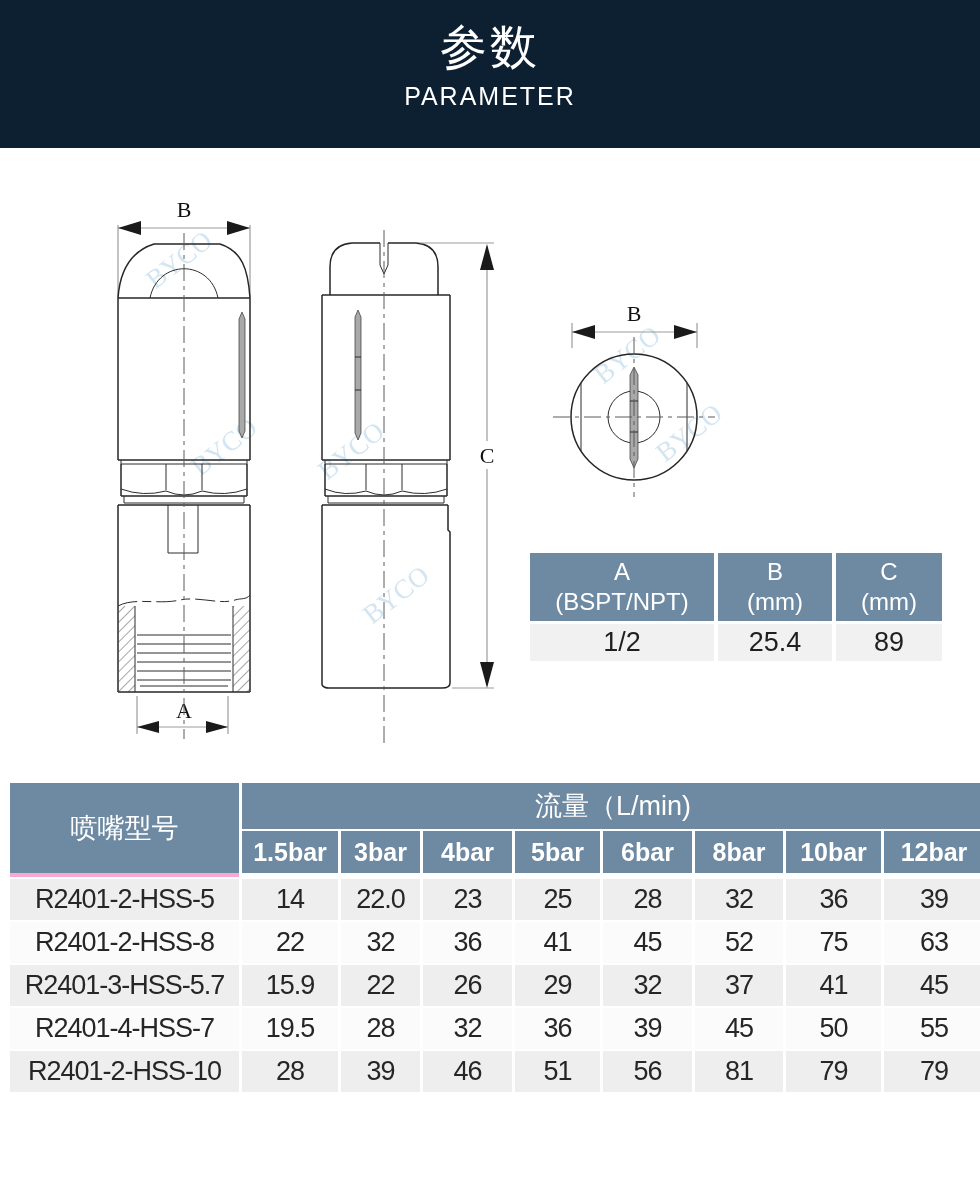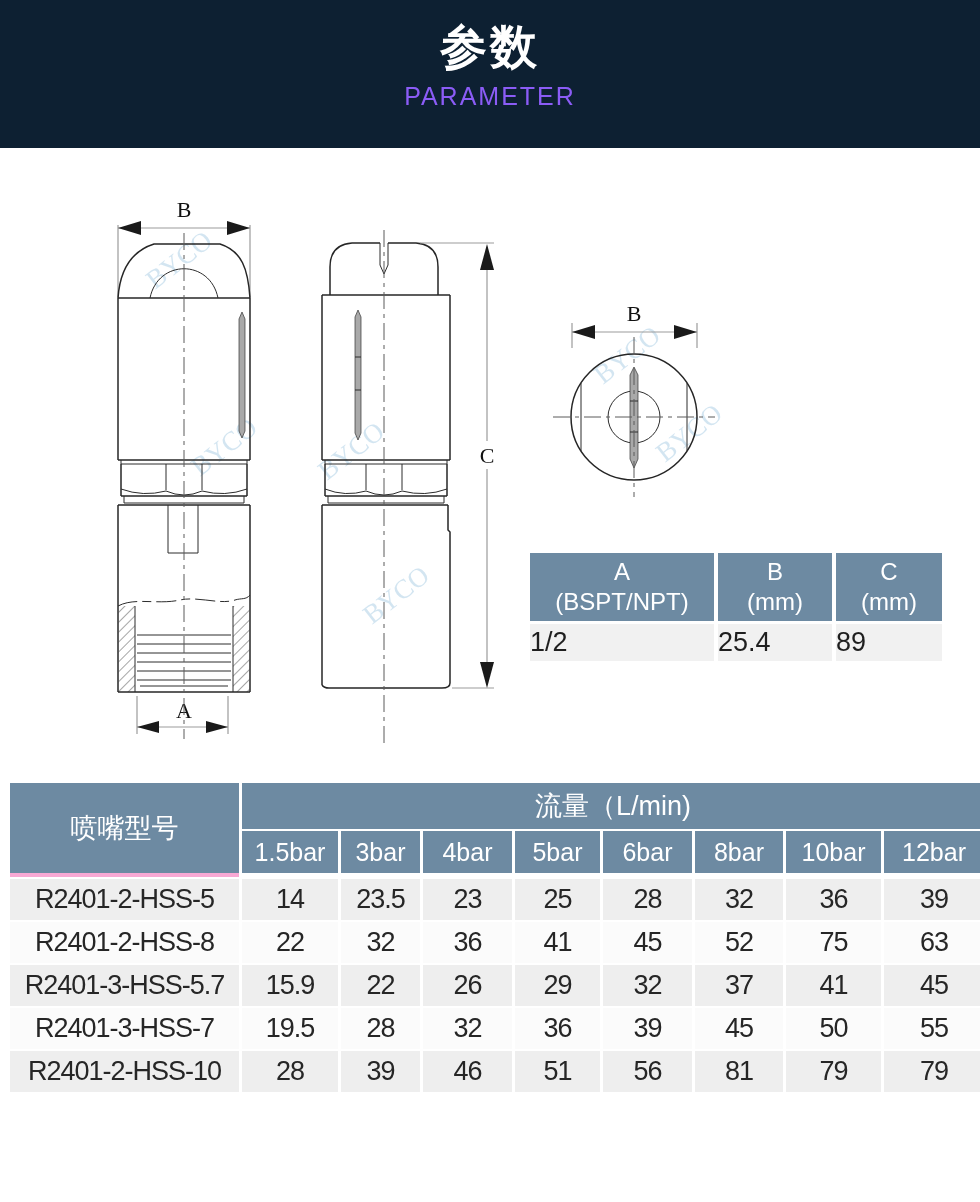--- a/index.html
+++ b/index.html
@@ -2,45 +2,45 @@
 <html><head>
 <meta charset="utf-8">
 <style>
   * { margin:0; padding:0; box-sizing:border-box; }
   html,body { background:#ffffff; }
   body { font-family:"Liberation Sans", sans-serif; }
   .page { position:relative; width:980px; height:1202px; background:#ffffff; overflow:hidden; margin:0 auto; }
 
   
   .hero { position:absolute; left:0; top:0; width:980px; height:148px; background:#0d2032; text-align:center; color:#ffffff; }
-  .hero-cn { padding-top:20px; font-size:47px; font-weight:700; letter-spacing:3px; line-height:1.15; }
-  .hero-en { margin-top:8px; font-size:25px; letter-spacing:2px; color:#8b5cf6; font-weight:400; }
+  .hero-cn { padding-top:20px; font-size:47px; font-weight:400; letter-spacing:3px; line-height:1.15; }
+  .hero-en { margin-top:8px; font-size:25px; letter-spacing:2px; color:#ffffff; font-weight:400; }
 
   
   .drawing { position:absolute; left:80px; top:185px; width:880px; height:590px; }
   .obj { stroke:#262626; stroke-width:1.5; fill:none; }
   .obj-thin { stroke:#2c2c2c; stroke-width:1; fill:none; }
   .dimline { stroke:#9b9b9b; stroke-width:1.2; fill:none; }
   .centerline { stroke:#5a5a5a; stroke-width:1; fill:none; stroke-dasharray:17 5 4 5; }
   .arrow { fill:#1a1a1a; stroke:none; }
   .dimtext { font-family:"Liberation Serif", serif; font-size:22px; fill:#111; }
   .wm { font-family:"Liberation Serif", serif; font-size:27px; fill:#cfe3f0; opacity:.9; }
   .slotfill { fill:#a9a9a9; stroke:#333; stroke-width:.7; }
 
   
   .dim-table { position:absolute; left:526px; top:550px; width:414px; border-collapse:separate; border-spacing:4px 3px; table-layout:fixed; }
   .dim-table th { background:#6d8aa2; color:#fff; font-weight:400; font-size:24px; line-height:1.25; height:68px; vertical-align:middle; text-align:center; padding:1px 0; }
-  .dim-table td { background:#f1f1f1; font-size:27px; height:37px; color:#1f1f1f; vertical-align:middle; }
+  .dim-table td { background:#f1f1f1; text-align:center; font-size:27px; height:37px; color:#1f1f1f; vertical-align:middle; }
 
   
   .flow-table { position:absolute; left:7px; top:781px; width:966px; border-collapse:separate; border-spacing:3px 2px; table-layout:fixed; }
   .flow-table th { background:#6d8aa2; color:#fff; vertical-align:middle; text-align:center; font-weight:400; }
   .flow-table th.model-h { font-size:27px; border-bottom:4px solid #f9a8d4; }
   .flow-table th.flow-h { font-size:27px; height:46px; }
-  .flow-table tr.hrow2 th { font-size:25px; height:46px; border-bottom:4px solid #fff; }
+  .flow-table tr.hrow2 th { font-size:25px; height:46px; border-bottom:4px solid #fff;font-weight:bold; }
   .flow-table td { text-align:center; font-size:27px; height:41px; color:#262626; vertical-align:middle; letter-spacing:-1px;margin-left:36px; }
   .flow-table tbody tr:nth-child(odd) td { background:#eeeeee; }
   .flow-table tbody tr:nth-child(even) td { background:#fbfbfb; }
 </style>
 </head>
 <body>
 
 <div class="page">
 
   <div class="hero">
@@ -249,21 +249,21 @@
         <th>6bar</th>
         <th>8bar</th>
         <th>10bar</th>
         <th>12bar</th>
       </tr>
     </thead>
     <tbody>
       <tr>
         <td>R2401-2-HSS-5</td>
         <td>14</td>
-        <td>23.5</td>
+        <td>22.0</td>
         <td>23</td>
         <td>25</td>
         <td>28</td>
         <td>32</td>
         <td>36</td>
         <td>39</td>
       </tr>
       <tr>
         <td>R2401-2-HSS-8</td>
         <td>22</td>
@@ -280,21 +280,21 @@
         <td>15.9</td>
         <td>22</td>
         <td>26</td>
         <td>29</td>
         <td>32</td>
         <td>37</td>
         <td>41</td>
         <td>45</td>
       </tr>
       <tr>
-        <td>R2401-3-HSS-7</td>
+        <td>R2401-4-HSS-7</td>
         <td>19.5</td>
         <td>28</td>
         <td>32</td>
         <td>36</td>
         <td>39</td>
         <td>45</td>
         <td>50</td>
         <td>55</td>
       </tr>
       <tr>

